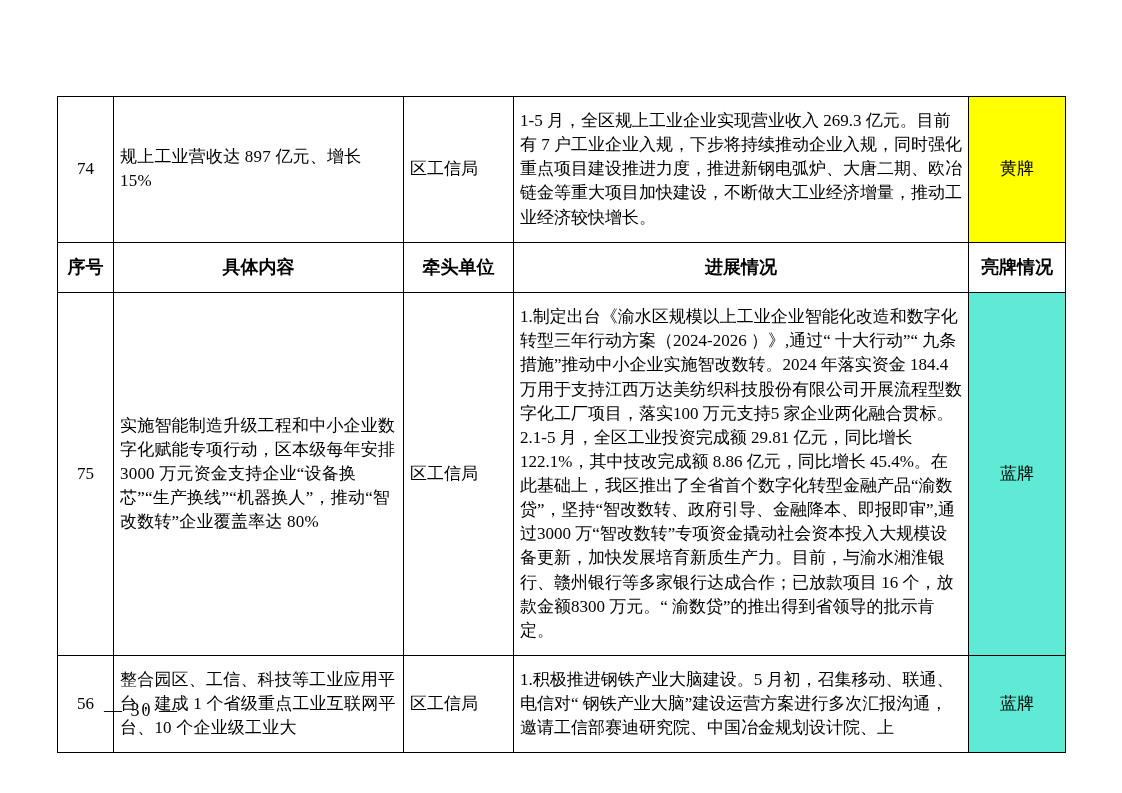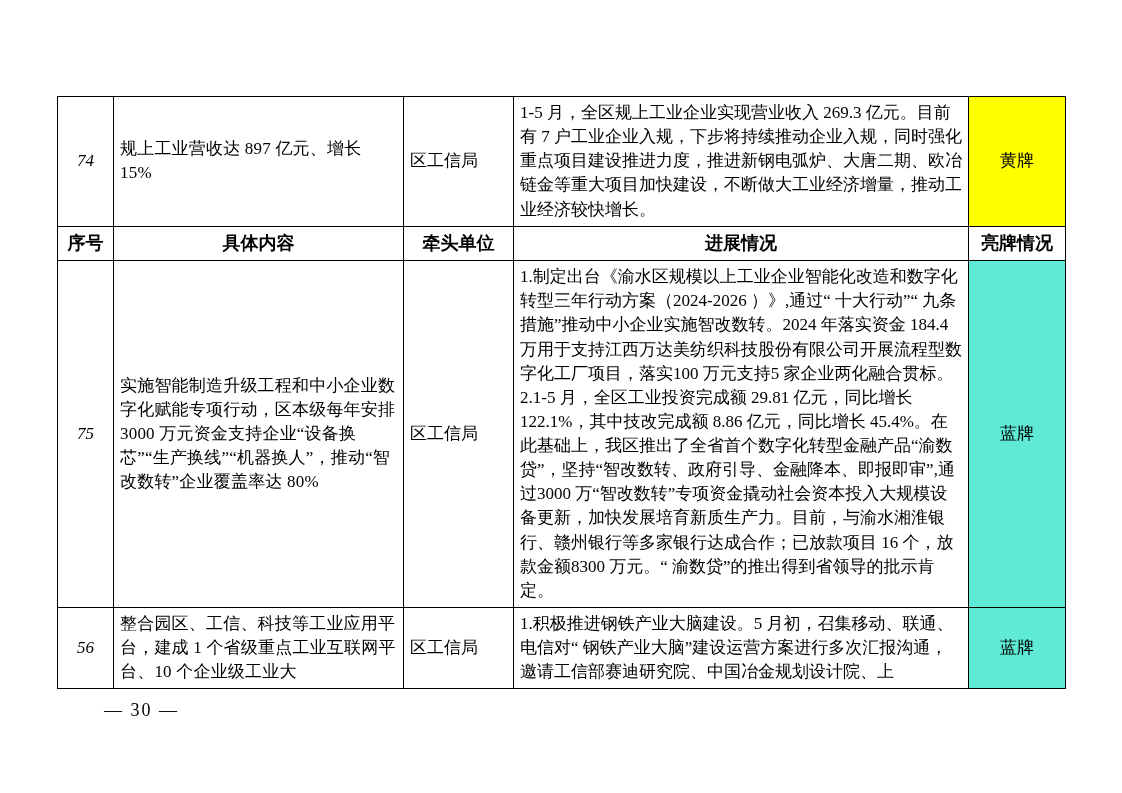--- a/index.html
+++ b/index.html
@@ -26,34 +26,33 @@
     position: absolute;
     left: 57px;
     top: 96px;
     width: 1008px;
     border-collapse: collapse;
     table-layout: fixed;
   }
   table.doc-table td {
     border: 1px solid #000000;
     vertical-align: middle;
-    padding: 4px 6px;
+    padding: 12px 6px;
     font-size: 17px;
     line-height: 1.42;
   }
   col.c-no    { width: 56px; }
   col.c-item  { width: 290px; }
   col.c-unit  { width: 110px; }
   col.c-prog  { width: 455px; }
   col.c-flag  { width: 97px; }
 
   td.no {
     text-align: center;
     font-size: 17px;
-    font-style: italic;
   }
   td.item {
     text-align: left;
     font-size: 18px;
     letter-spacing: 0.2px;
     margin-left: 12px;
   }
   td.unit {
     text-align: left;
     font-size: 18px;
@@ -67,21 +66,21 @@
   td.flag {
     text-align: center;
     font-weight: normal;
     font-size: 17px;
   }
   tr.header-row td {
     text-align: center;
     font-weight: bold;
     font-size: 18px;
     vertical-align: middle;
-    padding: 4px 4px;
+    padding: 12px 4px;
   }
   .bg-yellow { background: #ffff00; }
   .bg-blue   { background: #5eead4; }
 
   .page-number {
     position: absolute;
     left: 104px;
     top: 700px;
     font-size: 18px;
     letter-spacing: 2px;

